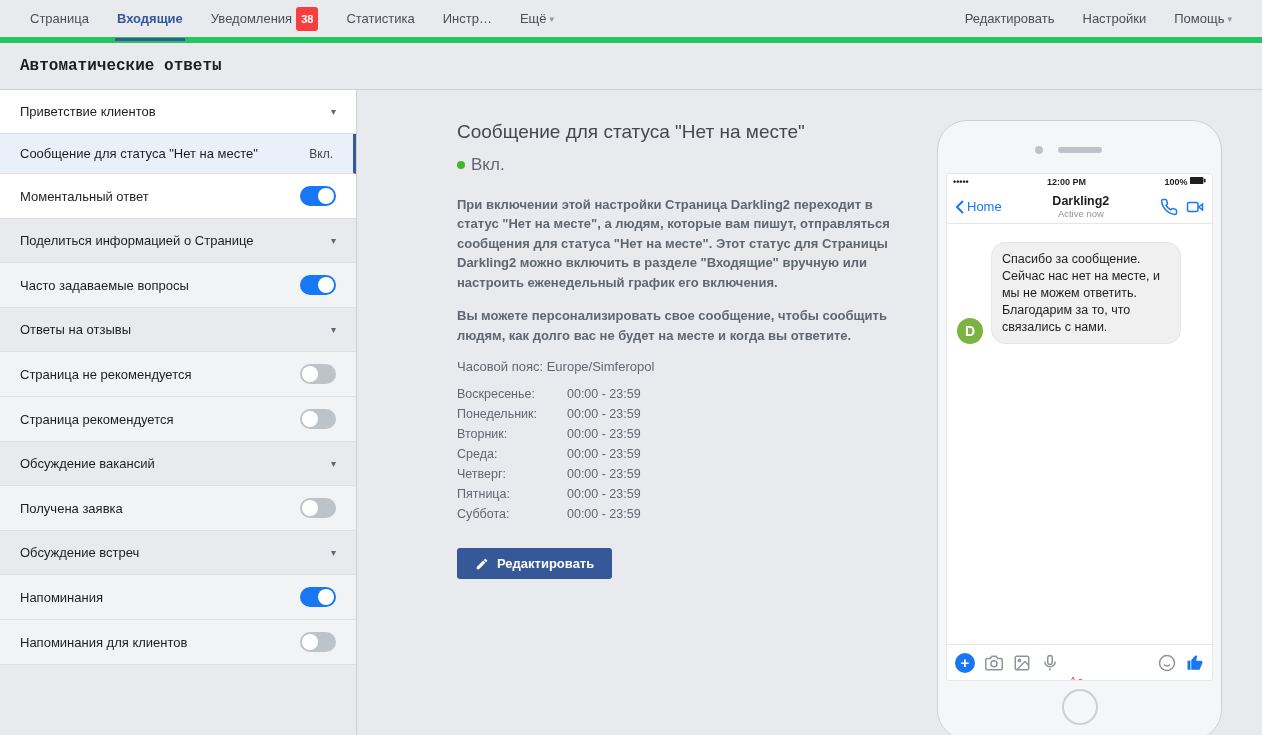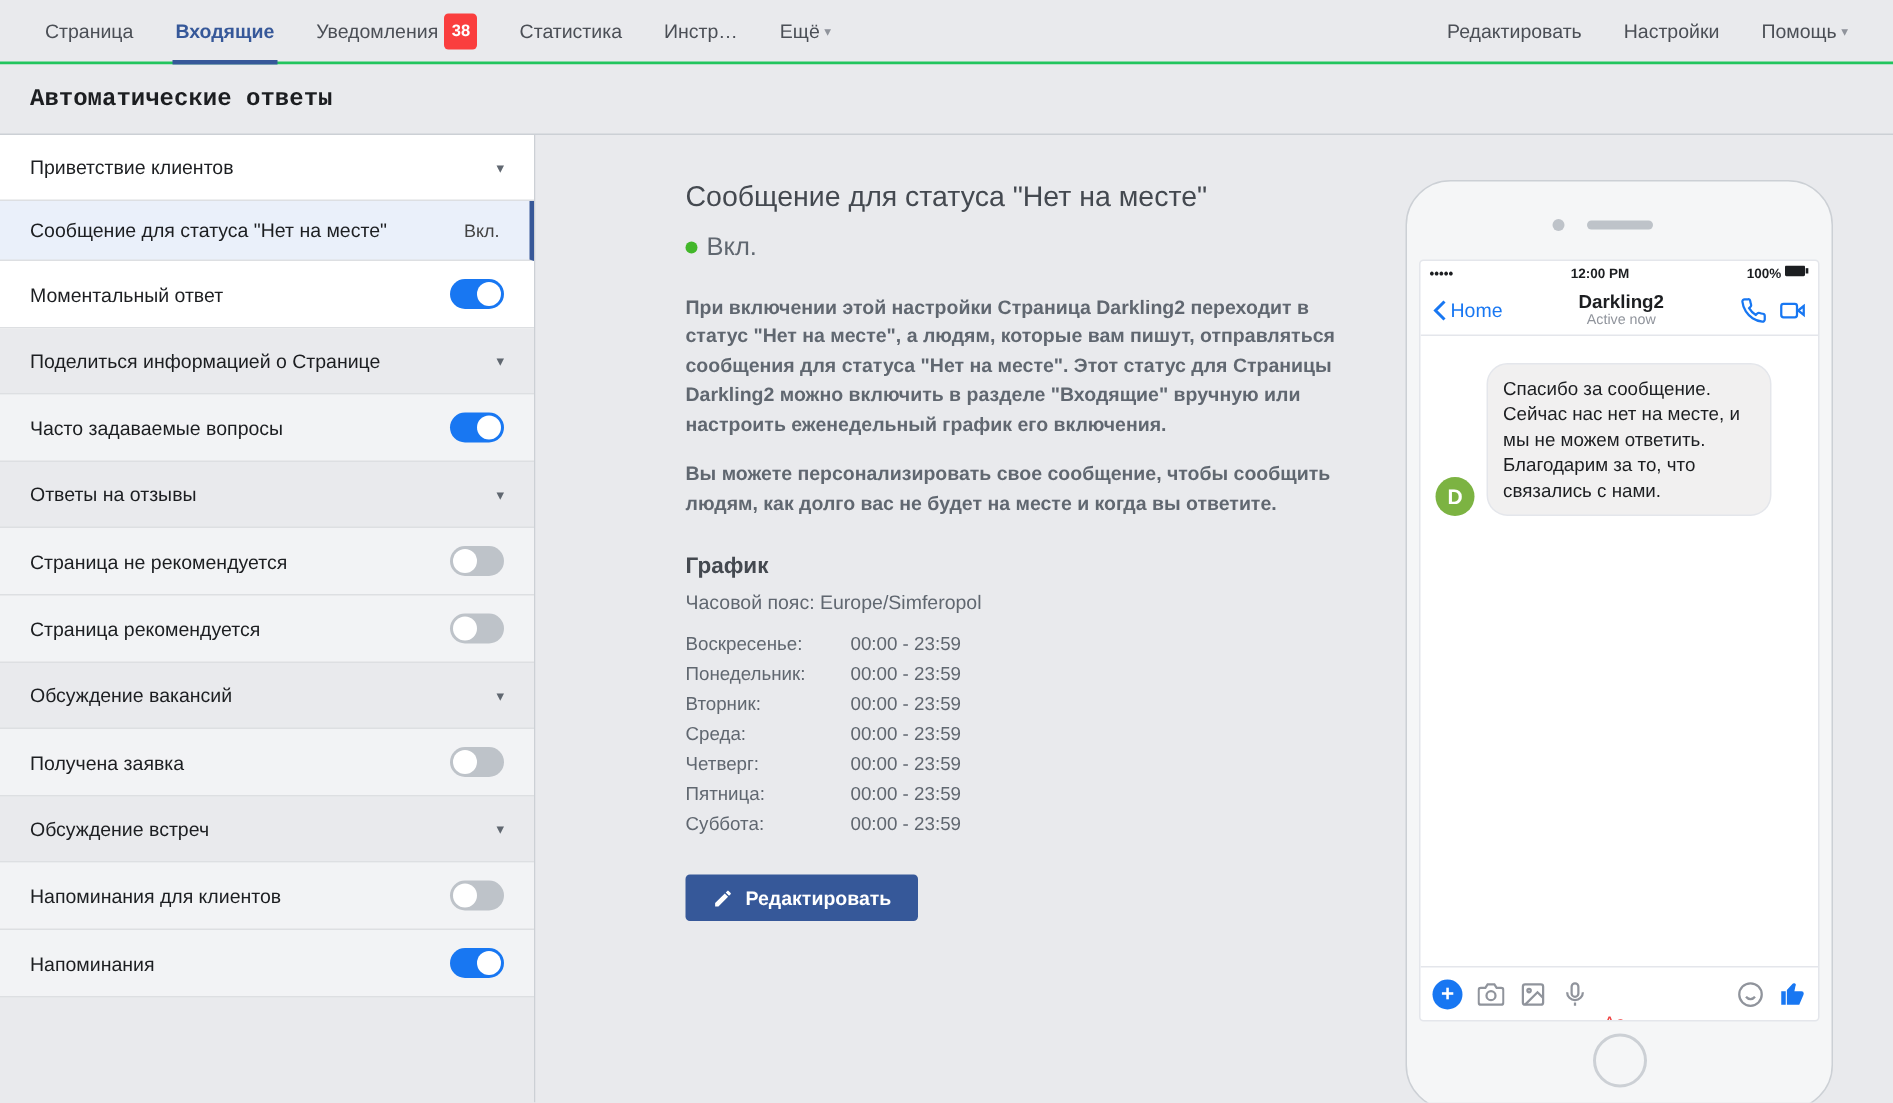--- a/index.html
+++ b/index.html
@@ -1,19 +1,19 @@
 <!DOCTYPE html>
 <html><head>
 <meta charset="utf-8">
 <style>
 * { box-sizing: border-box; margin: 0; padding: 0; }
 body { font-family: Helvetica, Arial, sans-serif; font-size: 13px; color: #1c1e21; background: #e9eaed; width: 1262px; height: 735px; overflow: hidden; }
 
 
-.topnav { height: 43px; background: #e9eaed; border-bottom: 2px solid #22c55e; display: flex; align-items: center; padding: 0 16px; }
+.topnav { height: 43px; background: #e9eaed; border-bottom: 6px solid #22c55e; display: flex; align-items: center; padding: 0 16px; }
 .topnav-left { display: flex; gap: 0; }
 .topnav-right { margin-left: auto; display: flex; gap: 0; }
 .topnav-item { padding: 0 14px; height: 43px; display: flex; align-items: center; color: #4b4f56; font-size: 13px; cursor: pointer; position: relative; }
 .topnav-item.active { color: #365899; font-weight: 600; }
 .topnav-item.active::after { content: ""; position: absolute; bottom: -1px; left: 12px; right: 12px; height: 3px; background: #365899; }
 .nav-badge { background: #fa3e3e; color: #fff; font-size: 11px; border-radius: 3px; padding: 6px 5px; margin-left: 4px; font-weight: bold; }
 .caret { font-size: 9px; margin-left: 3px; color: #90949c; }
 
 
 .subheader { height: 47px; background: #e9eaed; display: flex; align-items: center; padding: 0 20px; font-size: 16px; font-weight: bold; color: #1c1e21; border-bottom: 1px solid #ccd0d5; font-family: Liberation Mono, monospace; }
@@ -175,40 +175,39 @@
         <span class="toggle"></span>
       </div>
     </div>
 
     <div class="sb-group-hdr">
       <span>Обсуждение встреч</span>
         <span class="caret2">▾</span>
     </div>
     <div class="sb-section-gray">
       <div class="sb-item">
+        <span>Напоминания</span>
+        <span class="toggle on"></span>
+      </div>
+      <div class="sb-item">
         <span>Напоминания для клиентов</span>
         <span class="toggle"></span>
-      </div>
-      <div class="sb-item">
-        <span>Напоминания</span>
-        <span class="toggle on"></span>
       </div>
     </div>
   </div>
 
   <div class="main">
     <div class="detail">
       <h2>Сообщение для статуса "Нет на месте"</h2>
       <div class="status-row">
         <span class="status-dot"></span>
         <span class="status-label">Вкл.</span>
       </div>
       <p>При включении этой настройки Страница Darkling2 переходит в статус "Нет на месте", а людям, которые вам пишут, отправляться сообщения для статуса "Нет на месте". Этот статус для Страницы Darkling2 можно включить в разделе "Входящие" вручную или настроить еженедельный график его включения.</p>
       <p>Вы можете персонализировать свое сообщение, чтобы сообщить людям, как долго вас не будет на месте и когда вы ответите.</p>
-      <h3>График</h3>
       <div class="tz">Часовой пояс: Europe/Simferopol</div>
       <div class="schedule">
         <div class="schedule-col">
           <div>Воскресенье:</div>
           <div>Понедельник:</div>
           <div>Вторник:</div>
           <div>Среда:</div>
           <div>Четверг:</div>
           <div>Пятница:</div>
           <div>Суббота:</div>

